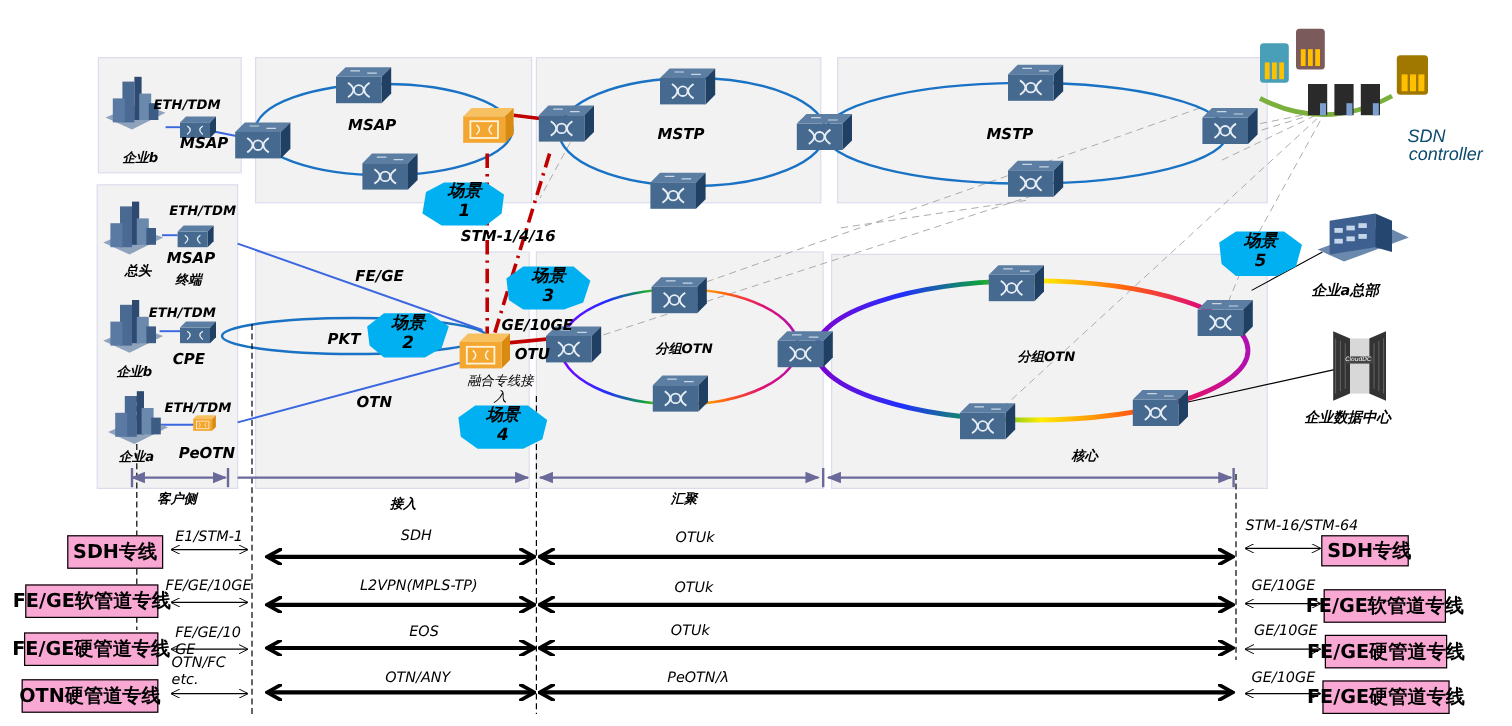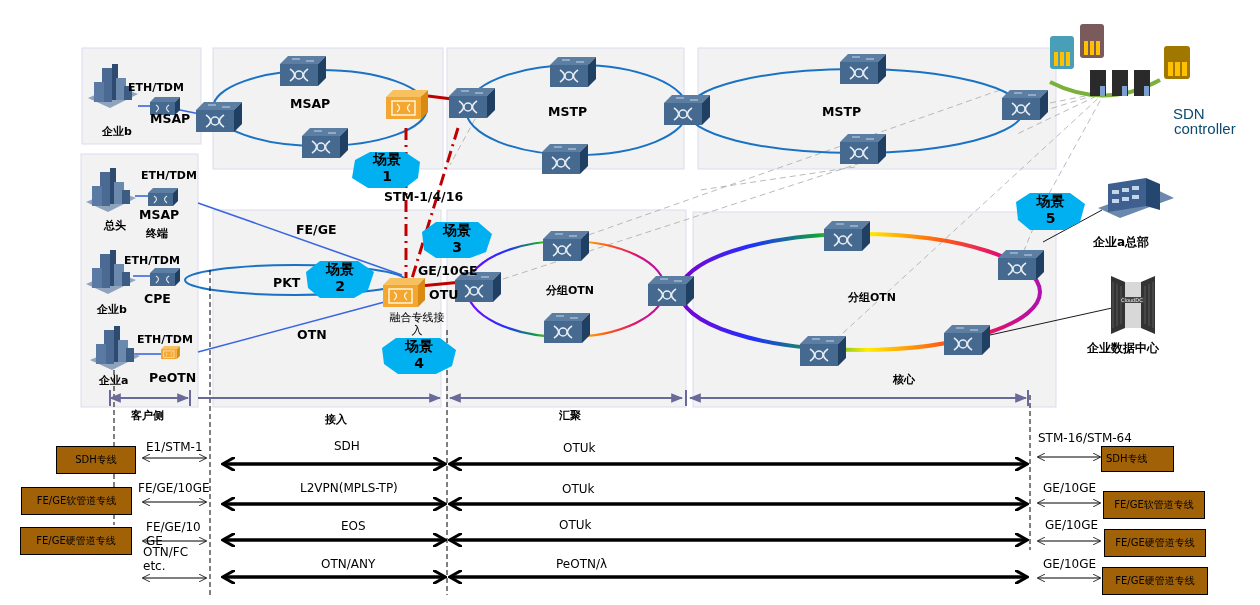--- a/index.html
+++ b/index.html
@@ -1,23 +1,23 @@
 <!DOCTYPE html>
 <html><head>
 <meta charset="utf-8">
 <style>
   html,body{margin:0;padding:0;background:#fff;}
   body{width:1260px;height:605px;position:relative;overflow:hidden;font-family:"DejaVu Sans","Liberation Sans",sans-serif;}
   #stage{position:absolute;left:0;top:0;width:1260px;height:605px;}
-  .lbl{position:absolute;white-space:nowrap;font-family:"DejaVu Sans","Liberation Sans",sans-serif;color:#000;}
+  .lbl{position:absolute;white-space:nowrap;font-family:"DejaVu Sans","Liberation Sans",sans-serif;color:#000;font-style:italic;}
   .b{font-weight:bold;}
   .sm{font-size:11px;}
   .md{font-size:12.5px;}
   .lg{font-size:12px;}
-  .box{position:absolute;border:1px solid #000;background:#a16207;font-size:10px;font-weight:normal;display:flex;align-items:center;justify-content:center;white-space:nowrap;}
+  .box{position:absolute;border:1px solid #000;background:#f9a8d4;font-size:16px;font-weight:bold;display:flex;align-items:center;justify-content:center;white-space:nowrap;}
   .thin{font-size:12px;font-weight:normal;}
   .sdn{font-size:15px;color:#0c4a6e;font-family:"Liberation Sans","DejaVu Sans",sans-serif;}
 </style>
 </head>
 <body>
 
 <div id="stage">
 <svg width="1260" height="605" viewBox="0 0 1260 605" style="position:absolute;left:0;top:0">
   <defs>
     <linearGradient id="rainbow" x1="0" y1="0" x2="1" y2="0">
@@ -332,20 +332,21 @@
     </div>
 
 <span class="lbl b sm" style="left:131px;top:408px">客户侧</span>
 <span class="lbl b sm" style="left:325px;top:412px">接入</span>
 <span class="lbl b sm" style="left:559px;top:408px">汇聚</span>
 <span class="lbl b sm" style="left:893px;top:372px">核心</span>
 
 <div class="box" style="left:56px;top:446px;width:78px;height:26px">SDH专线</div>
 <div class="box" style="left:21px;top:487px;width:109px;height:26px">FE/GE软管道专线</div>
 <div class="box" style="left:20px;top:527px;width:110px;height:26px">FE/GE硬管道专线</div>
+<div class="box" style="left:18px;top:566px;width:112px;height:26px">OTN硬管道专线</div>
 
 <span class="lbl thin" style="left:146px;top:440px">E1/STM-1</span>
 <span class="lbl thin" style="left:138px;top:481px">FE/GE/10GE</span>
 <span class="lbl thin" style="left:146px;top:520px;width:64px;white-space:normal;word-break:break-all;line-height:14px">FE/GE/10GE</span>
 <span class="lbl thin" style="left:143px;top:545px;width:58px;white-space:normal;line-height:14px">OTN/FC etc.</span>
 
 <span class="lbl thin" style="left:334px;top:439px">SDH</span>
 <span class="lbl thin" style="left:300px;top:481px">L2VPN(MPLS-TP)</span>
 <span class="lbl thin" style="left:341px;top:519px">EOS</span>
 <span class="lbl thin" style="left:321px;top:557px">OTN/ANY</span>

